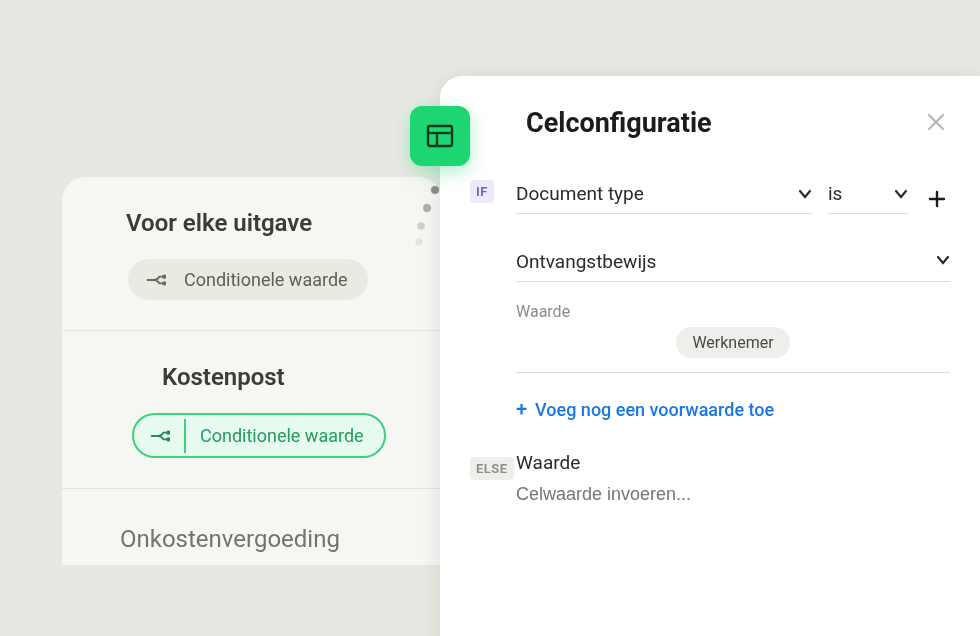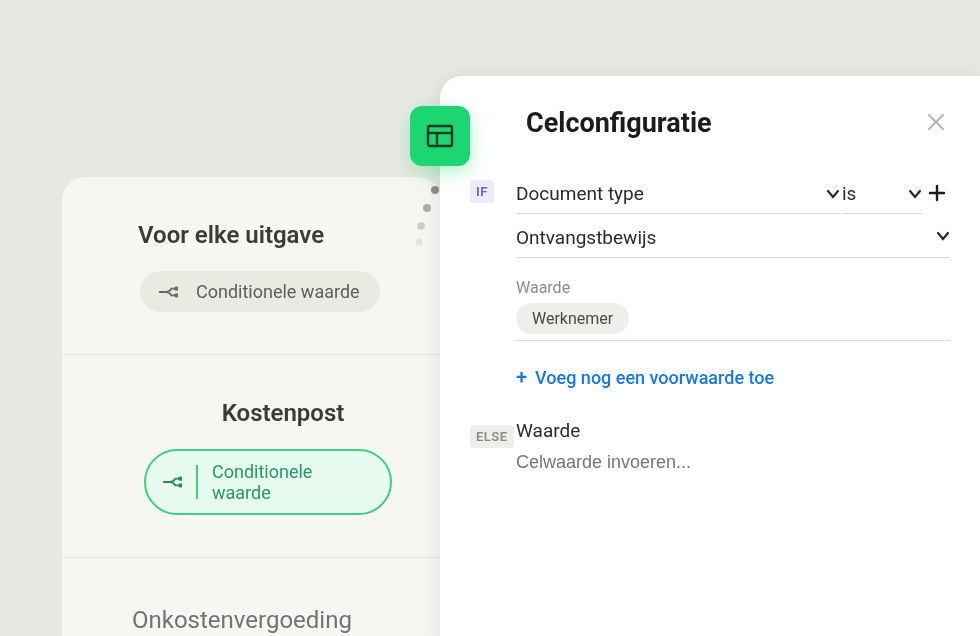--- a/index.html
+++ b/index.html
@@ -17,30 +17,30 @@
     position: absolute;
     left: 62px;
     top: 177px;
     width: 380px;
     background: #f6f6f3;
     border-radius: 24px 24px 0 0;
     overflow: hidden;
   }
   .section {
     border-top: 1px solid #e4e4df;
-    padding: 16px;
+    padding: 4px;
   }
   .section:first-child { border-top: none; }
   .section-title {
     font-size: 24px;
     font-weight: 600;
     color: #3b3b37;
     padding: 28px 34px 22px 60px;
   }
-  .section-title.indent2 { padding-left: 96px; text-align: center; }
+  .section-title.indent2 { padding-left: 96px; }
   .section-title.light {
     font-size: 24px;
     font-weight: 400;
     color: #737373;
     padding: 32px 34px 8px 54px;
   }
   .pill-row {
     padding: 0 34px 26px 62px;
   }
   .pill {
@@ -141,23 +141,23 @@
     font-weight: 600;
     letter-spacing: 0.5px;
     padding: 4px 6px;
     border-radius: 4px;
   }
   .badge.if { background: #edeaf9; color: #6d5fc3; top: 6px; }
   .badge.else { background: #eeeeeb; color: #8d8d87; top: 6px; }
 
   .row {
     display: flex;
-    align-items: center;
-    gap: 2px;
-    margin-bottom: 4px;
+    align-items: flex-end;
+    gap: 16px;
+    margin-bottom: 28px;
   }
   .field {
     border-bottom: 1px solid #dcdcd6;
     padding: 8px 0;
     font-size: 19px;
     color: #2b2b28;
     display: flex;
     align-items: center;
     justify-content: space-between;
     cursor: pointer;
@@ -179,22 +179,23 @@
     cursor: pointer;
   }
 
   .label-small {
     font-size: 16px;
     color: #8c8c85;
     margin-bottom: 6px;
   }
   .chip-row {
     border-bottom: 1px solid #dcdcd6;
-    padding-bottom: 6px;
+    padding-bottom: 14px;
     margin-bottom: 24px;
+    text-align: center;
   }
   .chip {
     display: inline-block;
     background: #eeeeeb;
     color: #4a4a45;
     font-size: 16px;
     padding: 6px 16px;
     border-radius: 999px;
   }
   .add-link {

